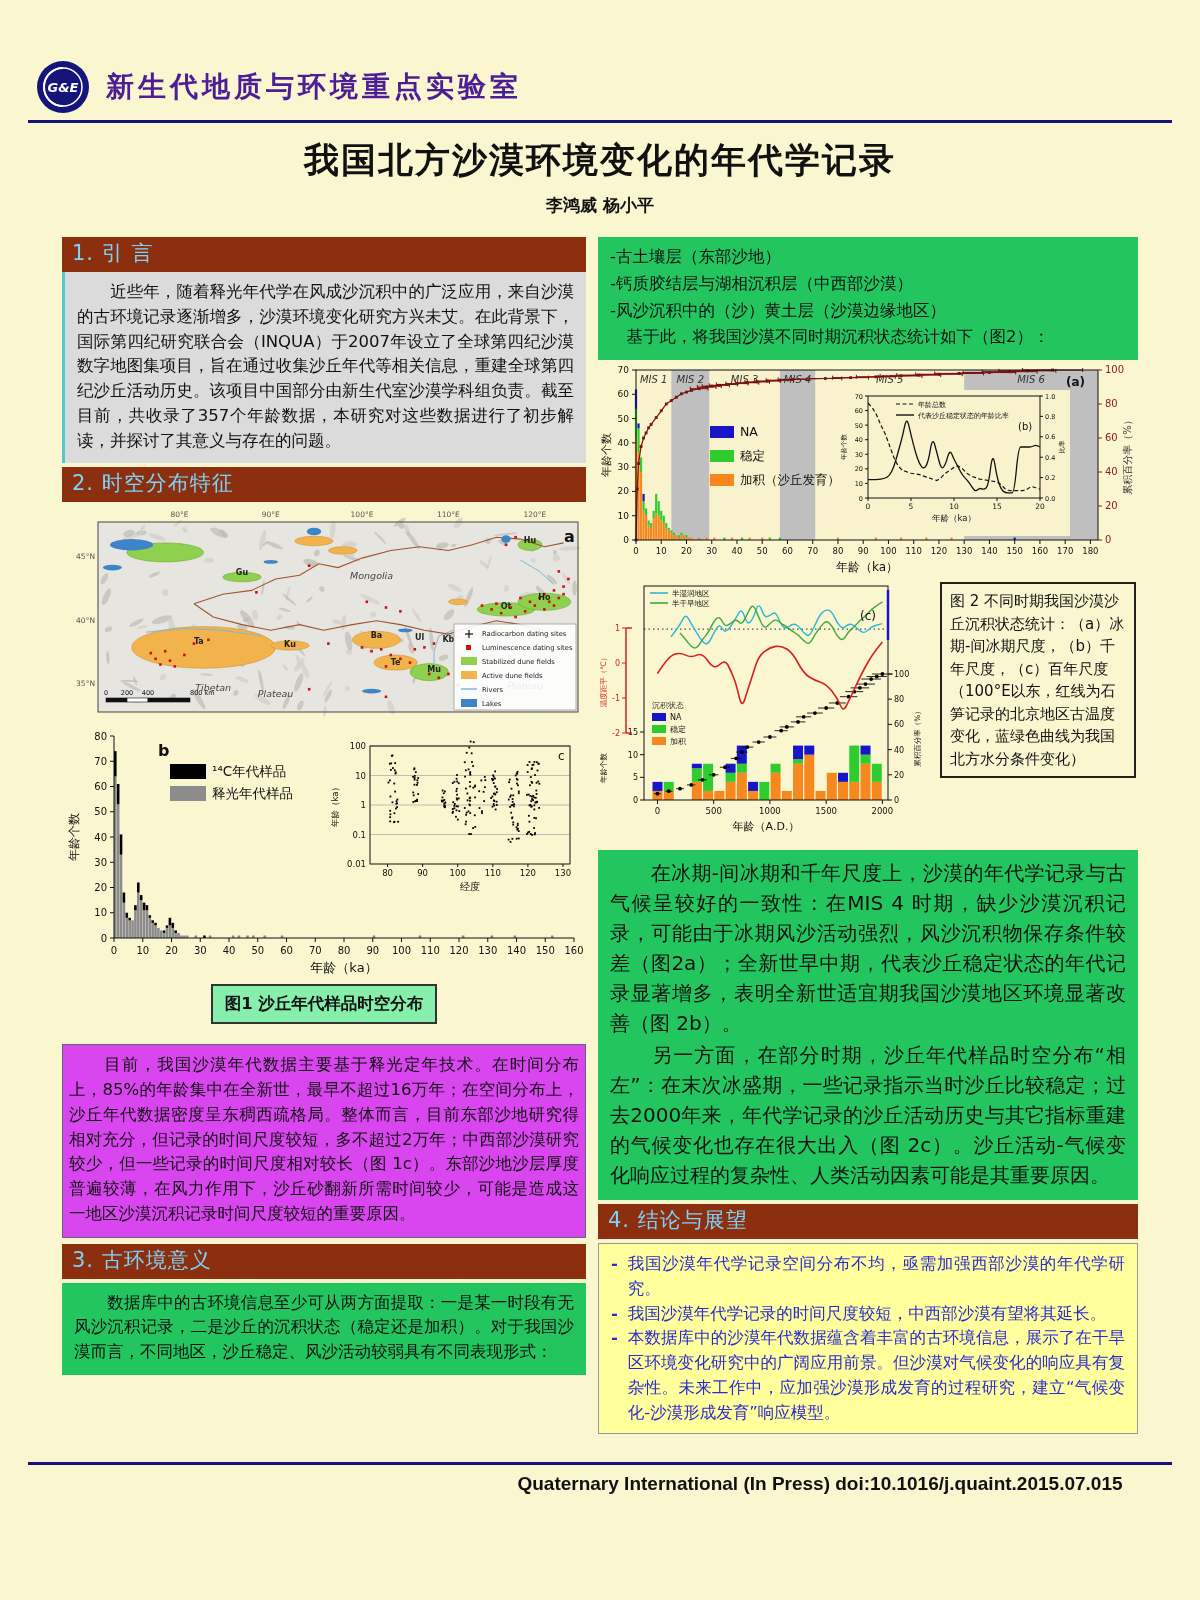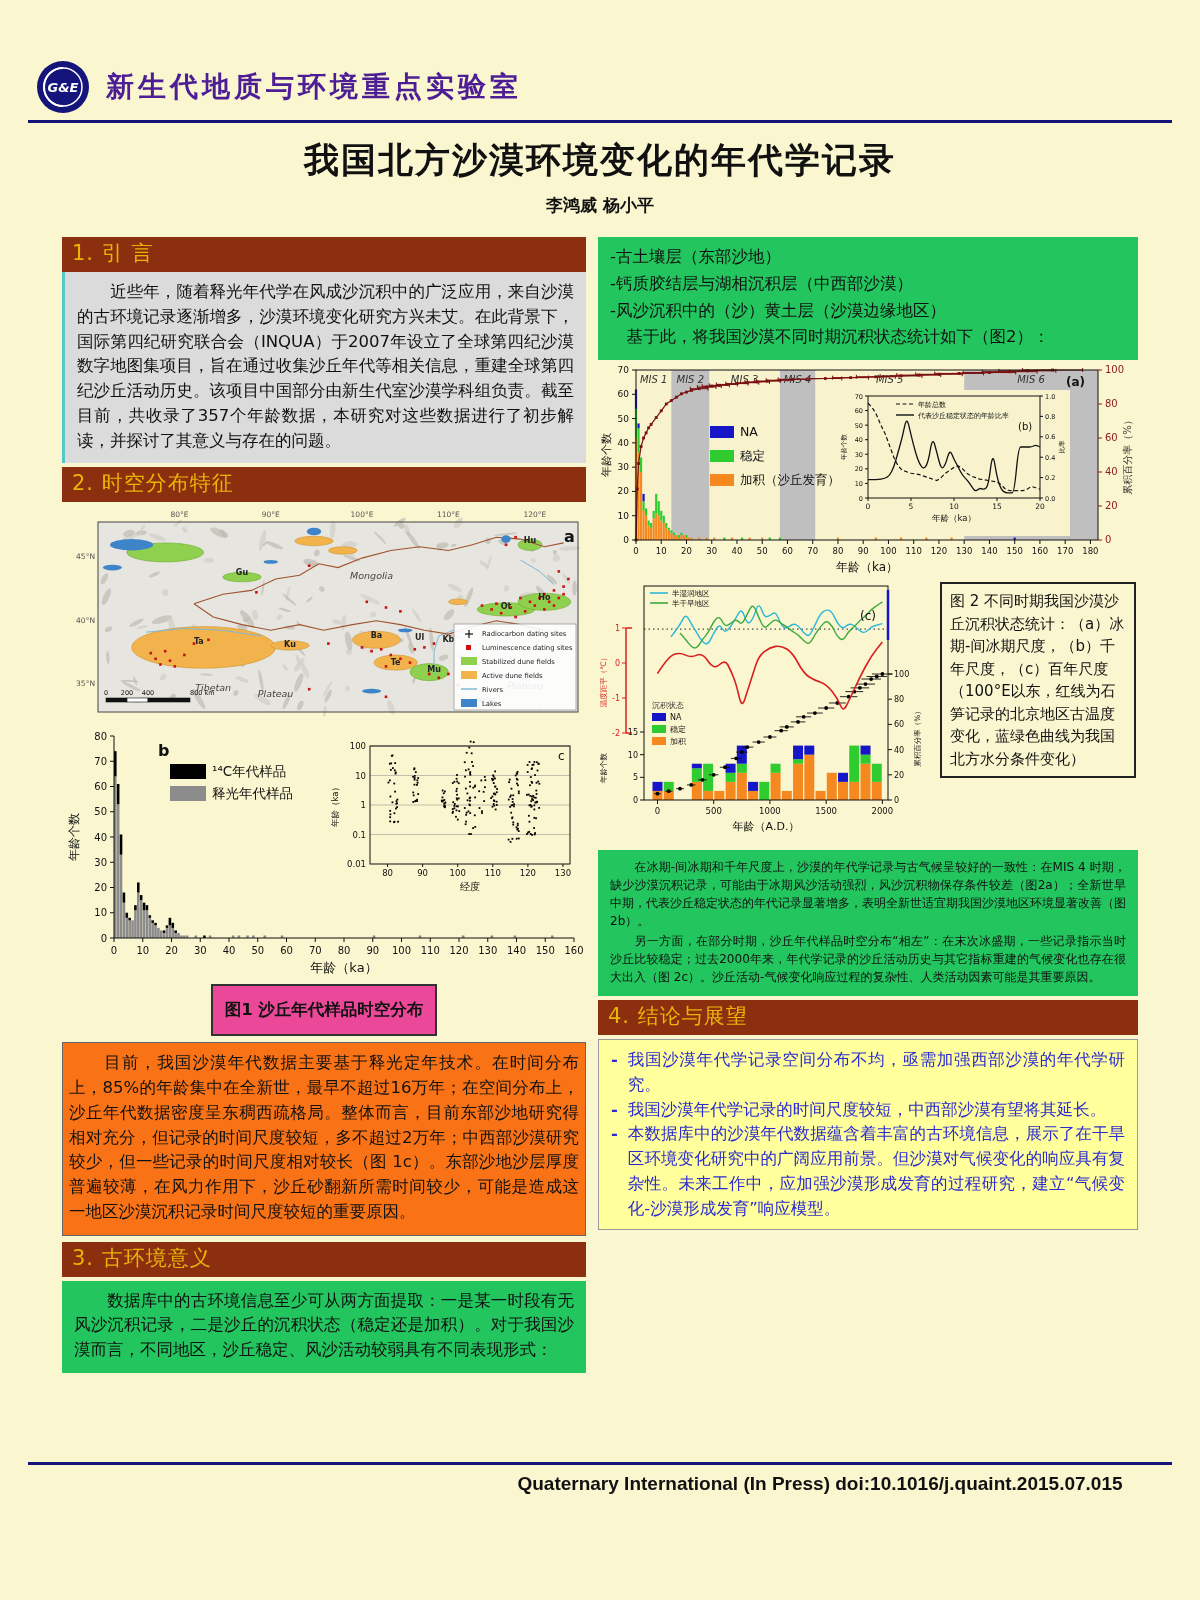--- a/index.html
+++ b/index.html
@@ -8,41 +8,41 @@
         font-family:"DejaVu Sans",sans-serif;color:#111;}
   .labrow{display:flex;align-items:center;gap:16px;margin-top:60px;padding-left:8px;}
   .labname{font-family:"DejaVu Serif",serif;font-weight:bold;font-size:28px;
            color:#4c1d95;letter-spacing:4px;}
   .rule{border-top:3px solid #14147A;margin-top:6px;}
   .title{text-align:center;font-size:35px;font-weight:bold;letter-spacing:2px;margin-top:14px;}
   .authors{text-align:center;font-size:17px;font-weight:bold;margin-top:10px;}
   .cols{display:flex;gap:12px;padding-left:34px;margin-top:20px;}
   .colL{width:524px;flex:none;}
   .colR{width:540px;flex:none;}
-  .sec-h{background:#8C2F0F;color:#eab308;font-size:21px;font-weight:500;
+  .sec-h{background:#8C2F0F;color:#7dd3fc;font-size:21px;font-weight:500;
          padding:2px 10px 5px;letter-spacing:1px;}
   .sec-h + *{margin-top:0;}
   .box{box-sizing:border-box;}
   .box p{margin:0 0 2px 0;}
   .body-t{font-size:16.5px;line-height:1.5;text-align:justify;font-weight:500;}
   .grayb{background:#DBDBDB;border-left:3px solid #57C8C8;padding:8px 12px;}
-  .greenb{background:#f97316;border:1px solid #666;padding:8px 6px;margin-top:6px;}
+  .greenb{background:#d946ef;border:1px solid #666;padding:8px 6px;margin-top:20px;}
   .cyanb{background:#22c55e;padding:8px 12px;}
   .yellowb{background:#FFFF9C;border:1px solid #999;padding:8px 12px;color:#2B2BD0;margin-top:4px;}
   .yellowb .brow{display:flex;gap:10px;}
   .yellowb .bmark{flex:none;font-weight:bold;}
   .mt8{margin-top:4px;} .mt6{margin-top:6px;} .mt4{margin-top:4px;}
   .figwrap{margin-top:4px;}
   .histwrap{position:relative;}
   .inset1c{position:absolute;right:6px;top:14px;}
   .fig2awrap{position:relative;margin-top:4px;}
   .inset2b{position:absolute;left:240px;top:26px;}
   .fig1cap{text-align:center;margin-top:2px;}
-  .fig1cap span{display:inline-block;border:2px solid #333;padding:13px 12px;
-                font-weight:bold;font-size:16.5px;background:#ec4899;}
+  .fig1cap span{display:inline-block;border:2px solid #333;padding:7px 12px;
+                font-weight:bold;font-size:16.5px;background:#86efac;}
   .fig2crow{display:flex;gap:6px;margin-top:2px;align-items:flex-start;}
   .fig2cap{width:176px;flex:none;border:2px solid #222;padding:6px 8px;
            font-size:15px;line-height:1.5;font-weight:500;}
   .footer{position:absolute;left:28px;right:28px;top:1462px;}
   .footrule{border-top:3px solid #14147A;}
   .foottext{font-family:"Liberation Sans",sans-serif;font-weight:bold;font-size:19px;
             margin-top:8px;text-align:center;padding-left:440px;}
   svg text{font-family:"DejaVu Sans",sans-serif;}
 </style>
 </head>
@@ -1242,21 +1242,21 @@
               <text x="72" y="138" font-size="8" fill="#111">NA</text>
               <rect x="54" y="143" width="14" height="8" fill="#2ECC2E"></rect>
               <text x="72" y="150" font-size="8" fill="#111">稳定</text>
               <rect x="54" y="155" width="14" height="8" fill="#F5881F"></rect>
               <text x="72" y="162" font-size="8" fill="#111">加积</text>
               <text x="262" y="38" font-size="12" fill="#111">(c)</text>
             </svg></div>
         <div class="fig2cap">图 2 不同时期我国沙漠沙丘沉积状态统计：（a）冰期-间冰期尺度，（b）千年尺度，（c）百年尺度（100°E以东，红线为石笋记录的北京地区古温度变化，蓝绿色曲线为我国北方水分条件变化）</div>
       </div>
 
-      <div class="box cyanb body-t mt6" style="font-size:12px;">
+      <div class="box cyanb body-t mt6" style="font-size:20px;">
         <p>　　在冰期-间冰期和千年尺度上，沙漠的年代学记录与古气候呈较好的一致性：在MIS 4 时期，缺少沙漠沉积记录，可能由于冰期风沙活动强烈，风沙沉积物保存条件较差（图2a）；全新世早中期，代表沙丘稳定状态的年代记录显著增多，表明全新世适宜期我国沙漠地区环境显著改善（图 2b）。</p>
         <p>　　另一方面，在部分时期，沙丘年代样品时空分布“相左”：在末次冰盛期，一些记录指示当时沙丘比较稳定；过去2000年来，年代学记录的沙丘活动历史与其它指标重建的气候变化也存在很大出入（图 2c）。沙丘活动-气候变化响应过程的复杂性、人类活动因素可能是其重要原因。</p>
       </div>
 
       <div class="sec-h mt8">4. 结论与展望</div>
       <div class="box yellowb body-t">
         <div class="brow">
           <span class="bmark">-</span>
           <span>我国沙漠年代学记录空间分布不均，亟需加强西部沙漠的年代学研究。</span>
         </div>

